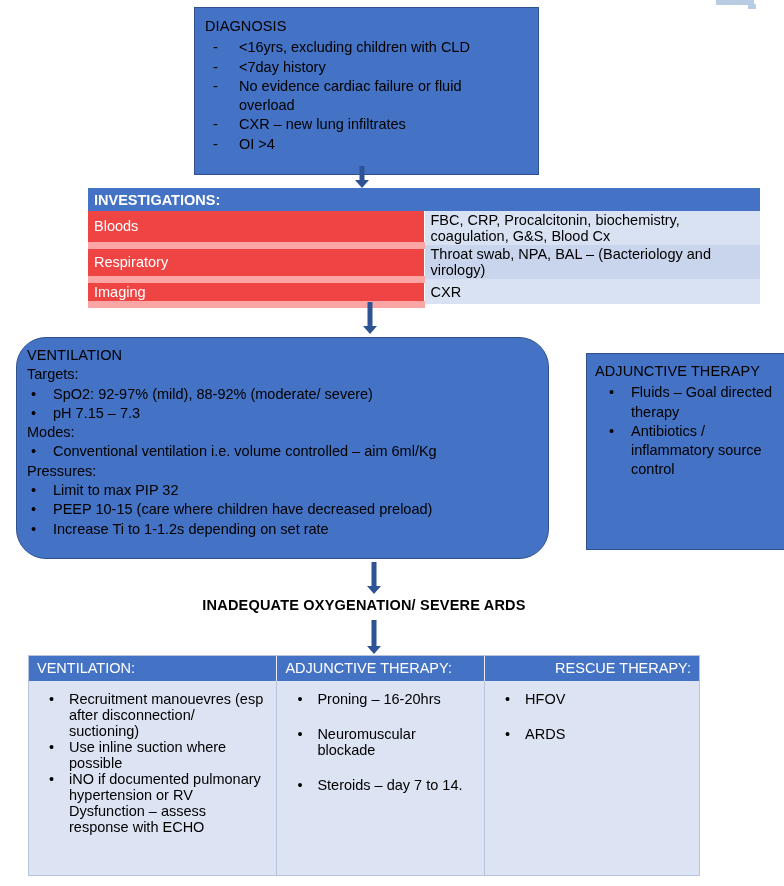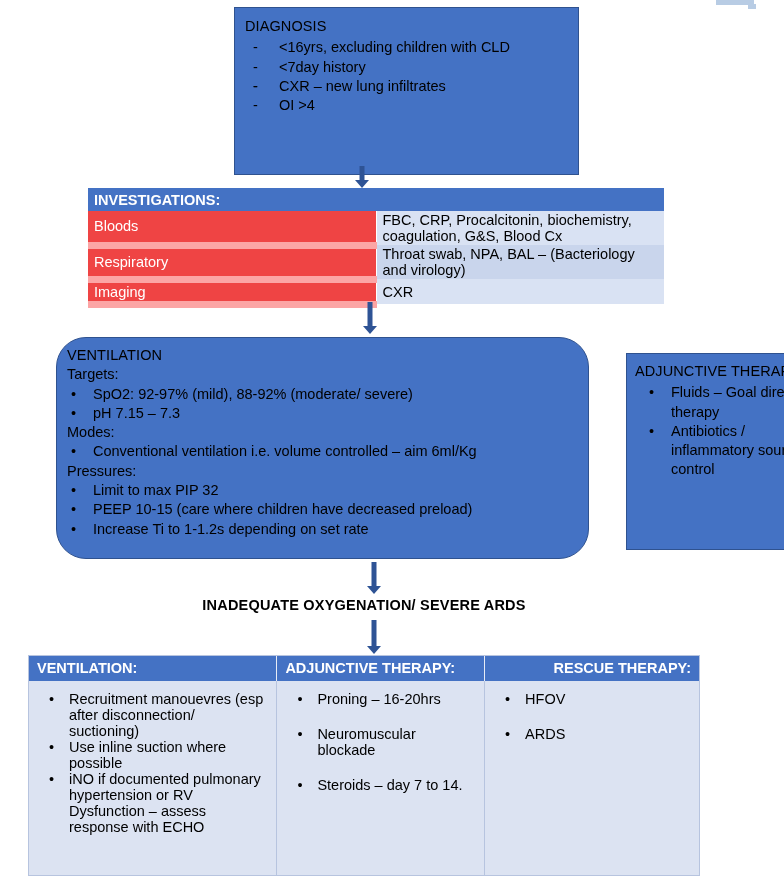--- a/index.html
+++ b/index.html
@@ -17,21 +17,20 @@
 
   .abs { position: absolute; }
 
   
   .panel {
     background: #4472C4;
     border: 1px solid #2F528F;
     color: #000000;
     font-size: 14.5px;
     line-height: 1.33;
-    margin-left: 40px;
   }
 
   .panel-title {
     font-size: 14.5px;
     letter-spacing: 0.1px;
   }
 
   
   ul.plain {
     margin: 0; padding: 0;
@@ -102,21 +101,21 @@
   
   .btm-table {
     border-collapse: collapse;
     width: 100%;
     table-layout: fixed;
     font-size: 14.5px;
   }
   .btm-table th {
     background: #4472C4;
     color: #ffffff;
-    font-weight: bold;
+    font-weight: normal;
     text-align: left;
     padding: 4px 8px 5px 8px;
     font-size: 14.5px;
     border-right: 1px solid #E7ECF6;
   }
   .btm-table th:last-child { border-right: none; }
   .btm-table td {
     background: #DCE3F2;
     vertical-align: top;
     padding: 10px 8px 10px 8px;
@@ -150,38 +149,39 @@
     <li>
       <span class="mk">-</span>
       <span>&lt;16yrs, excluding children with CLD</span>
     </li>
     <li>
       <span class="mk">-</span>
       <span>&lt;7day history</span>
     </li>
     <li style="width:268px;">
       <span class="mk">-</span>
+      <span>No evidence cardiac failure or fluid overload</span>
     </li>
     <li>
       <span class="mk">-</span>
       <span>CXR – new lung infiltrates</span>
     </li>
     <li>
       <span class="mk">-</span>
       <span>OI &gt;4</span>
     </li>
   </ul>
 </div>
 
 <div class="arrow" style="left:352px; top:166px; height:22px;">
   <div class="shaft" style="height:15px;"></div>
   <div class="head"></div>
 </div>
 
-<div class="abs" style="left:88px; top:188px; width:576px;">
+<div class="abs" style="left:88px; top:188px; width:672px;">
   <table class="inv-table">
     <tbody>
       <tr class="inv-head">
         <td colspan="2">INVESTIGATIONS:</td>
       </tr>
       <tr>
         <td class="inv-label">Bloods</td>
         <td class="inv-val-a">FBC, CRP, Procalcitonin, biochemistry, coagulation, G&amp;S, Blood Cx</td>
       </tr>
       <tr>

